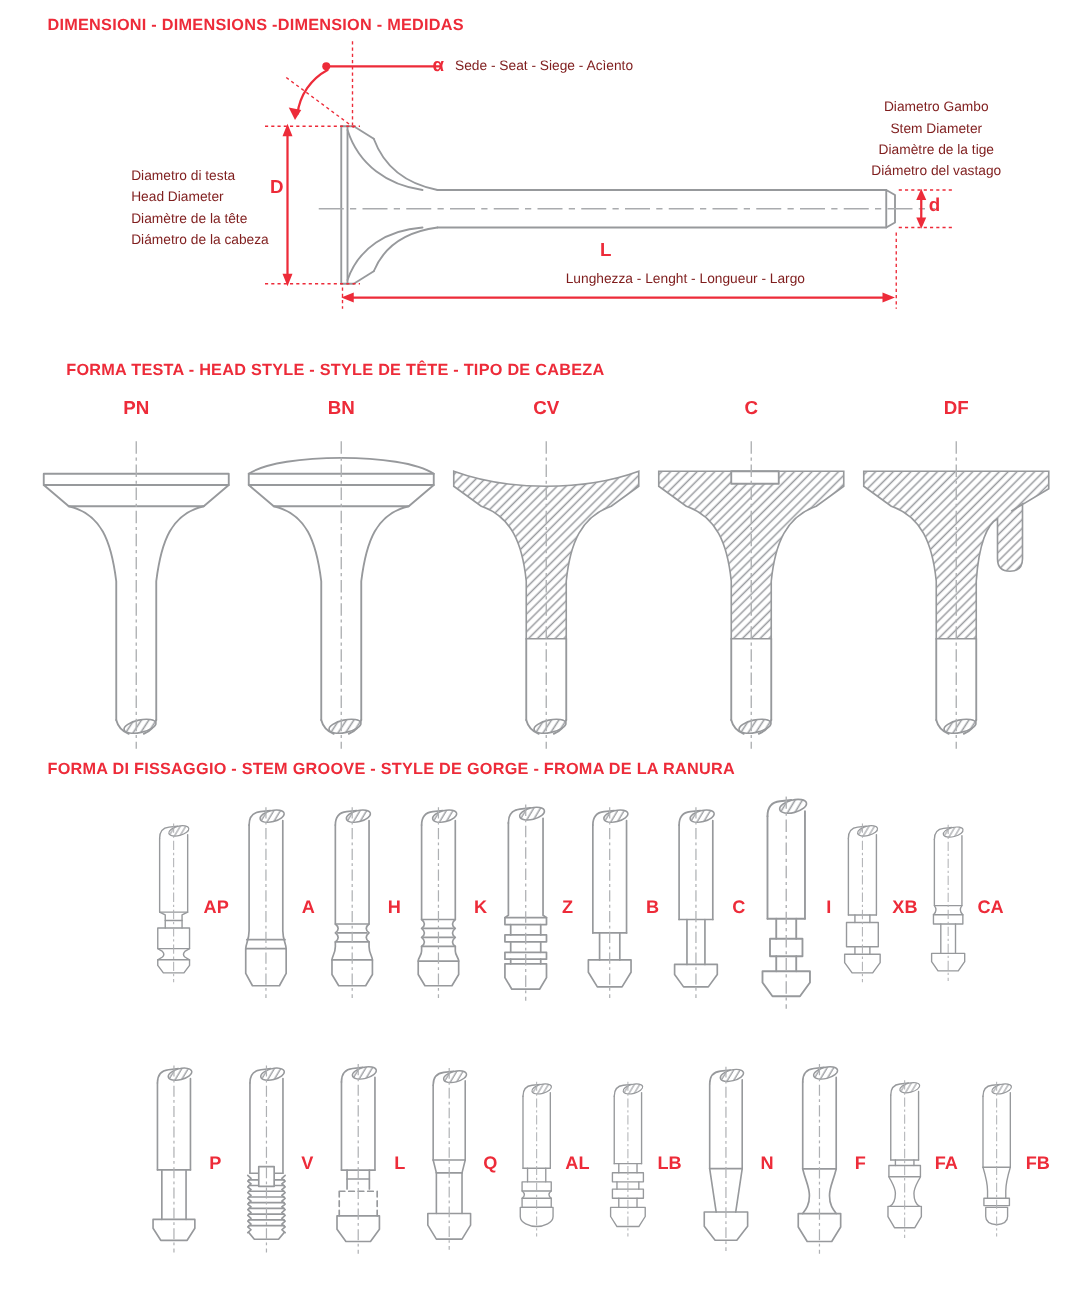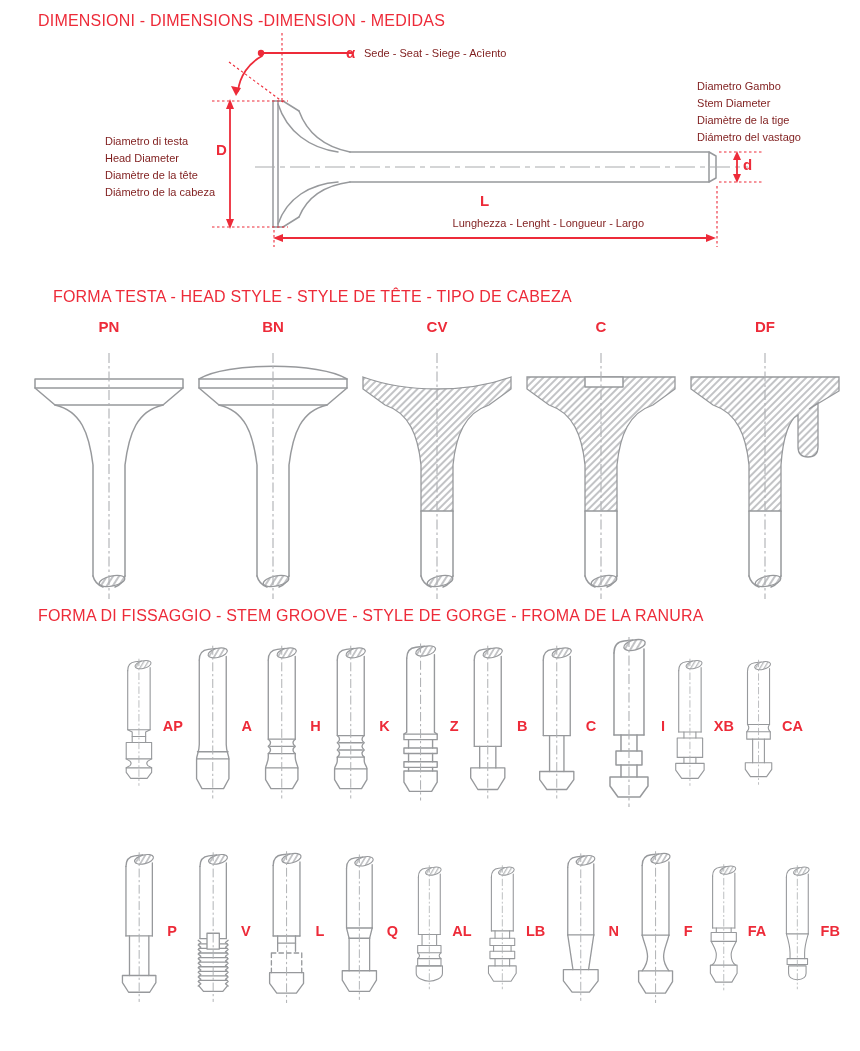--- a/index.html
+++ b/index.html
@@ -1,17 +1,17 @@
 <!DOCTYPE html>
 <html><head>
 <meta charset="utf-8">
 <style>
   html,body{margin:0;padding:0;background:#fff;}
   body{width:860px;height:1051px;position:relative;font-family:"Liberation Sans",sans-serif;overflow:hidden;}
-  .sec-title{position:absolute;font-size:16px;font-weight:400;color:#ed2b39;letter-spacing:.2px;white-space:nowrap;}
+  .sec-title{position:absolute;font-size:13px;font-weight:700;color:#ed2b39;letter-spacing:.2px;white-space:nowrap;}
   .dim-text{position:absolute;font-size:11px;color:#7f1d1d;line-height:17px;white-space:nowrap;}
   .dim-sym{position:absolute;font-size:15px;font-weight:700;color:#ed2b39;}
   .fig-label{font-weight:700;color:#ed2b39;font-size:14.5px;text-align:center;white-space:nowrap;}
   
   .g{stroke:#97999c;stroke-width:1.5;fill:none;stroke-linejoin:round;stroke-linecap:round;}
   .gf{stroke:#97999c;stroke-width:1.5;fill:#fff;stroke-linejoin:round;}
   .hf{stroke:#97999c;stroke-width:1.3;fill:url(#hp);}
   .cl{stroke:#aeb0b3;stroke-width:1.1;fill:none;stroke-dasharray:10 3 2.5 3;}
   .rd{stroke:#ed2b39;stroke-width:1.8;fill:none;stroke-linecap:round;}
   .rdot{stroke:#ed2b39;stroke-width:1.1;fill:none;stroke-dasharray:2.5 2.5;}
@@ -346,21 +346,21 @@
   <polygon class="rfill" points="273,238 283,234 283,242"></polygon>
   <polygon class="rfill" points="716,238 706,234 706,242"></polygon>
   <polygon class="rfill" points="737,151 733,160 741,160"></polygon>
   <polygon class="rfill" points="737,183 733,174 741,174"></polygon>
   <polygon class="rfill" points="236,96 231,86 241,88"></polygon>
 </svg>
 
 <div class="dim-sym" style="left:346px;top:44px">α</div>
 <div class="dim-text" style="left:364px;top:45px">Sede - Seat - Siege - Acìento</div>
 
-<div class="dim-text" style="right:59px;top:78px;text-align:left">
+<div class="dim-text" style="right:59px;top:78px;text-align:center">
   <div>Diametro Gambo</div>
   <div>Stem Diameter</div>
   <div>Diamètre de la tige</div>
   <div>Diámetro del vastago</div>
 </div>
 
 <div class="dim-text" style="right:645px;top:133px;text-align:left">
   <div>Diametro di testa</div>
   <div>Head Diameter</div>
   <div>Diamètre de la tête</div>

